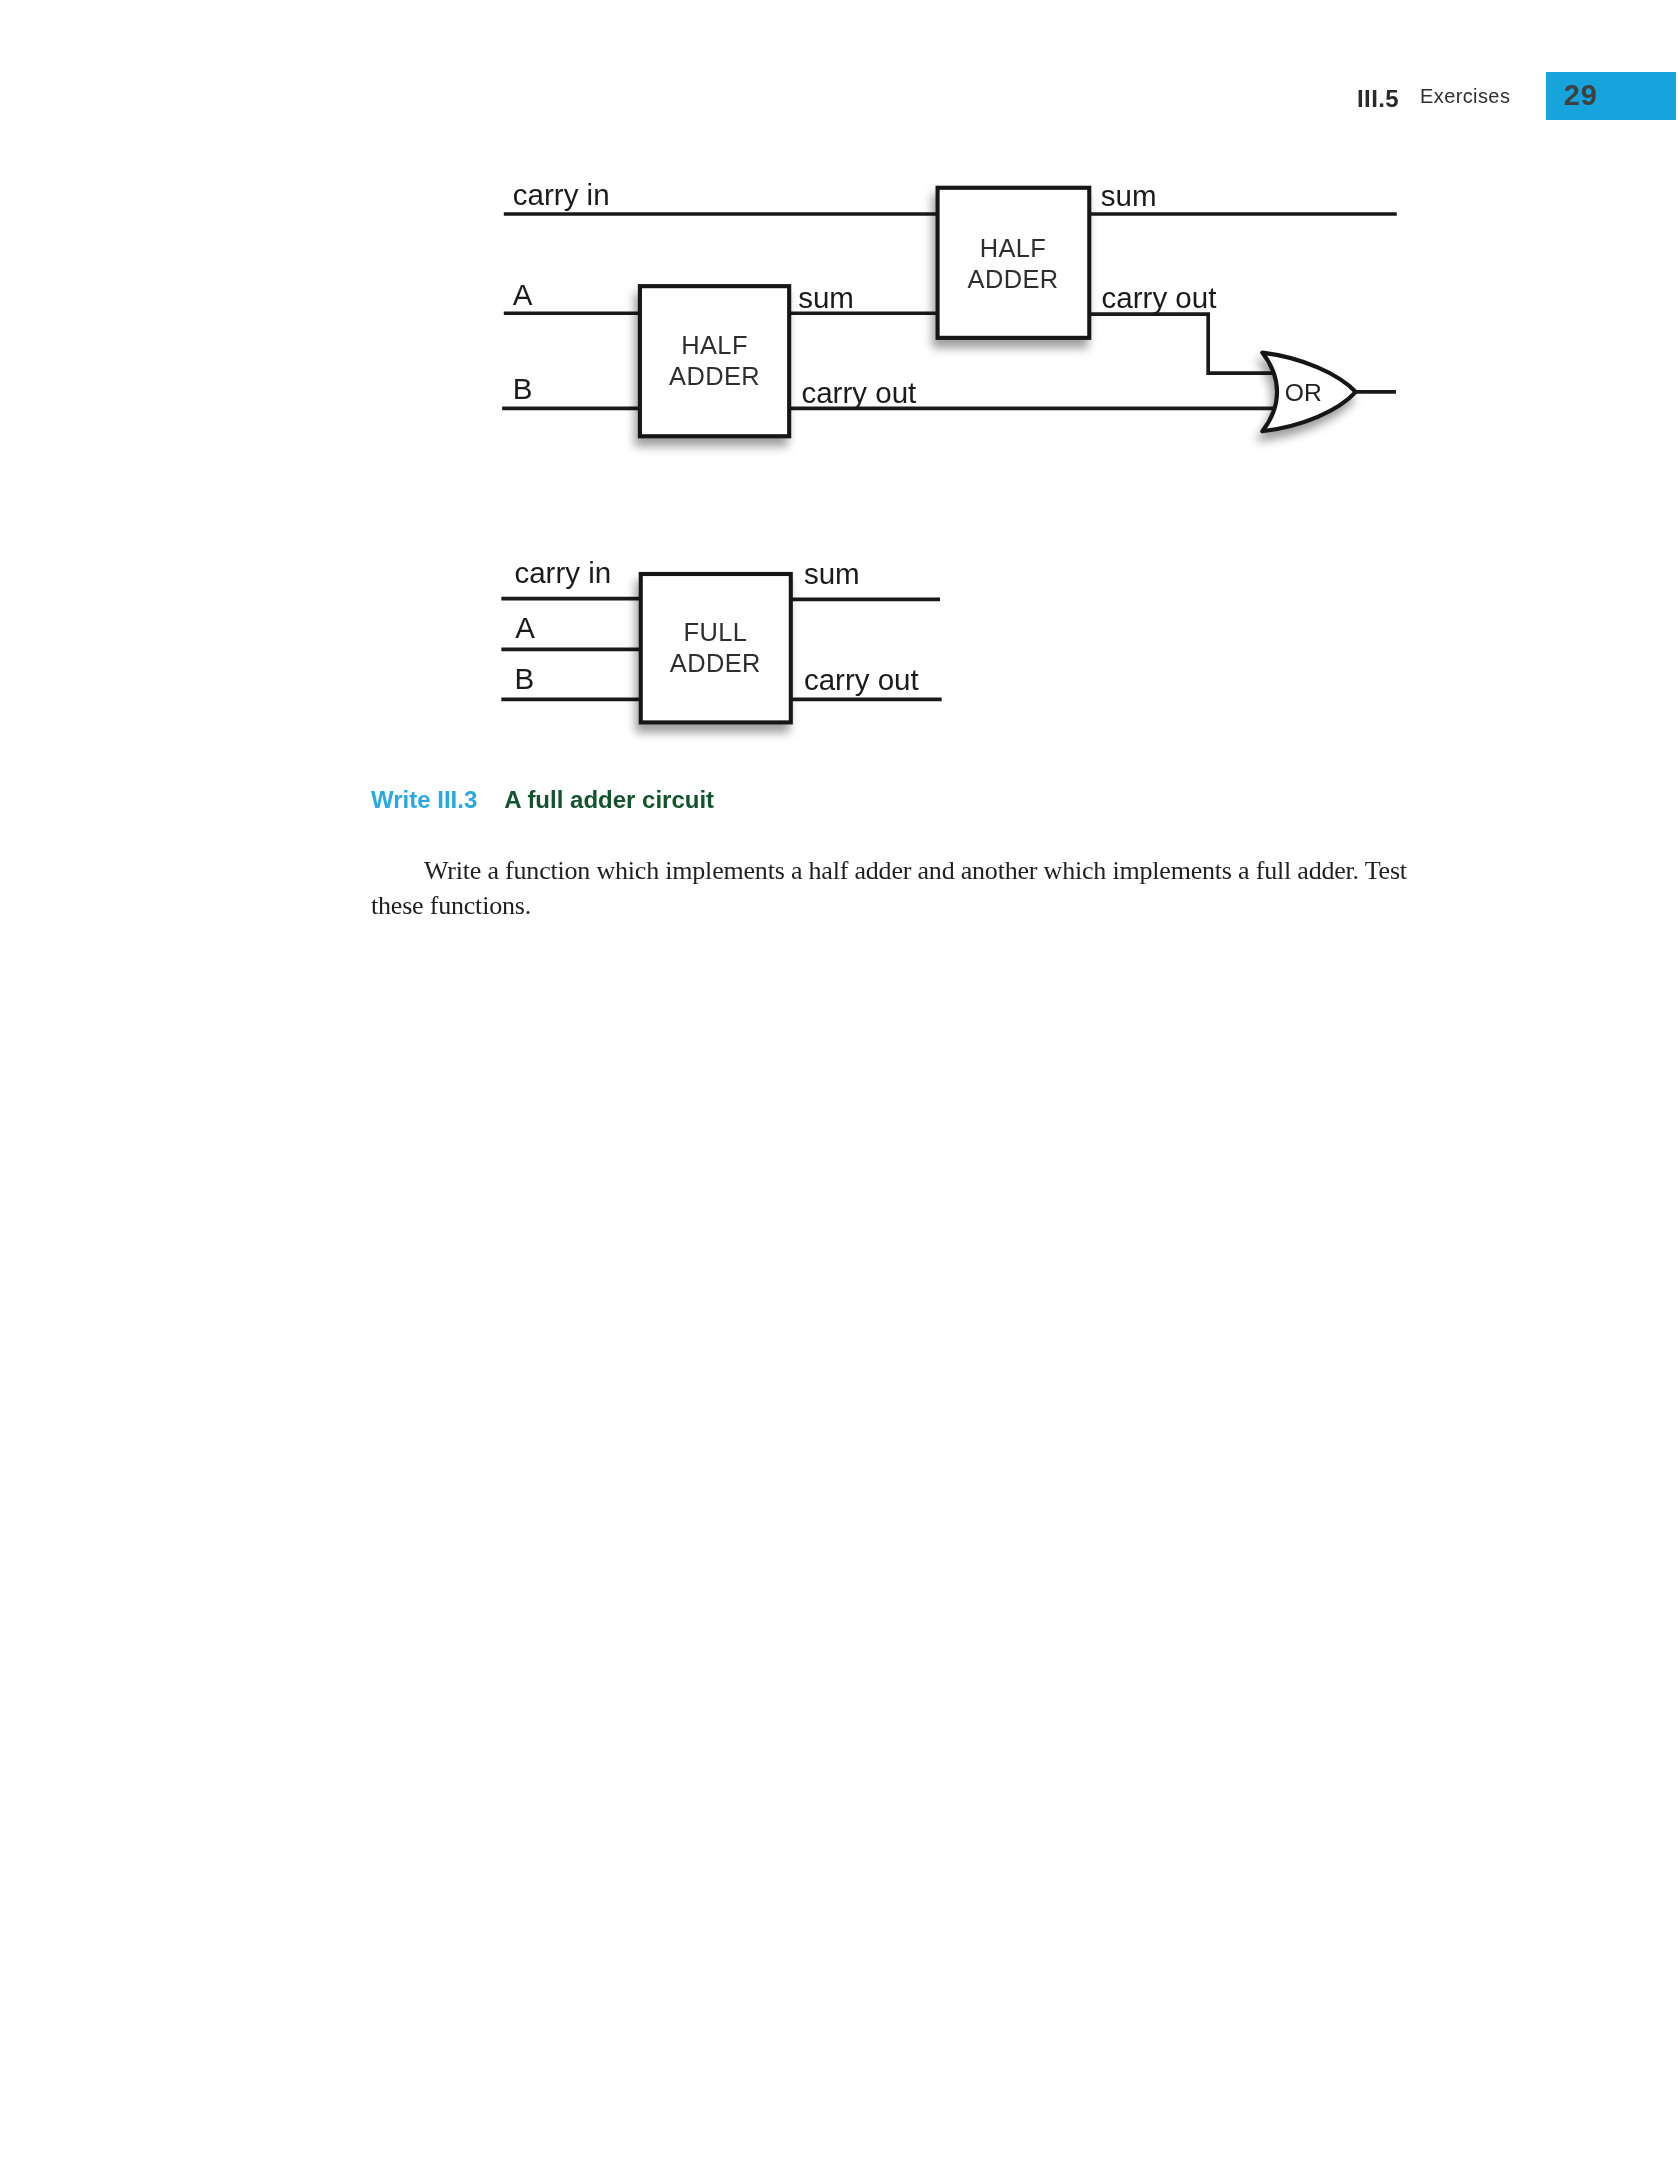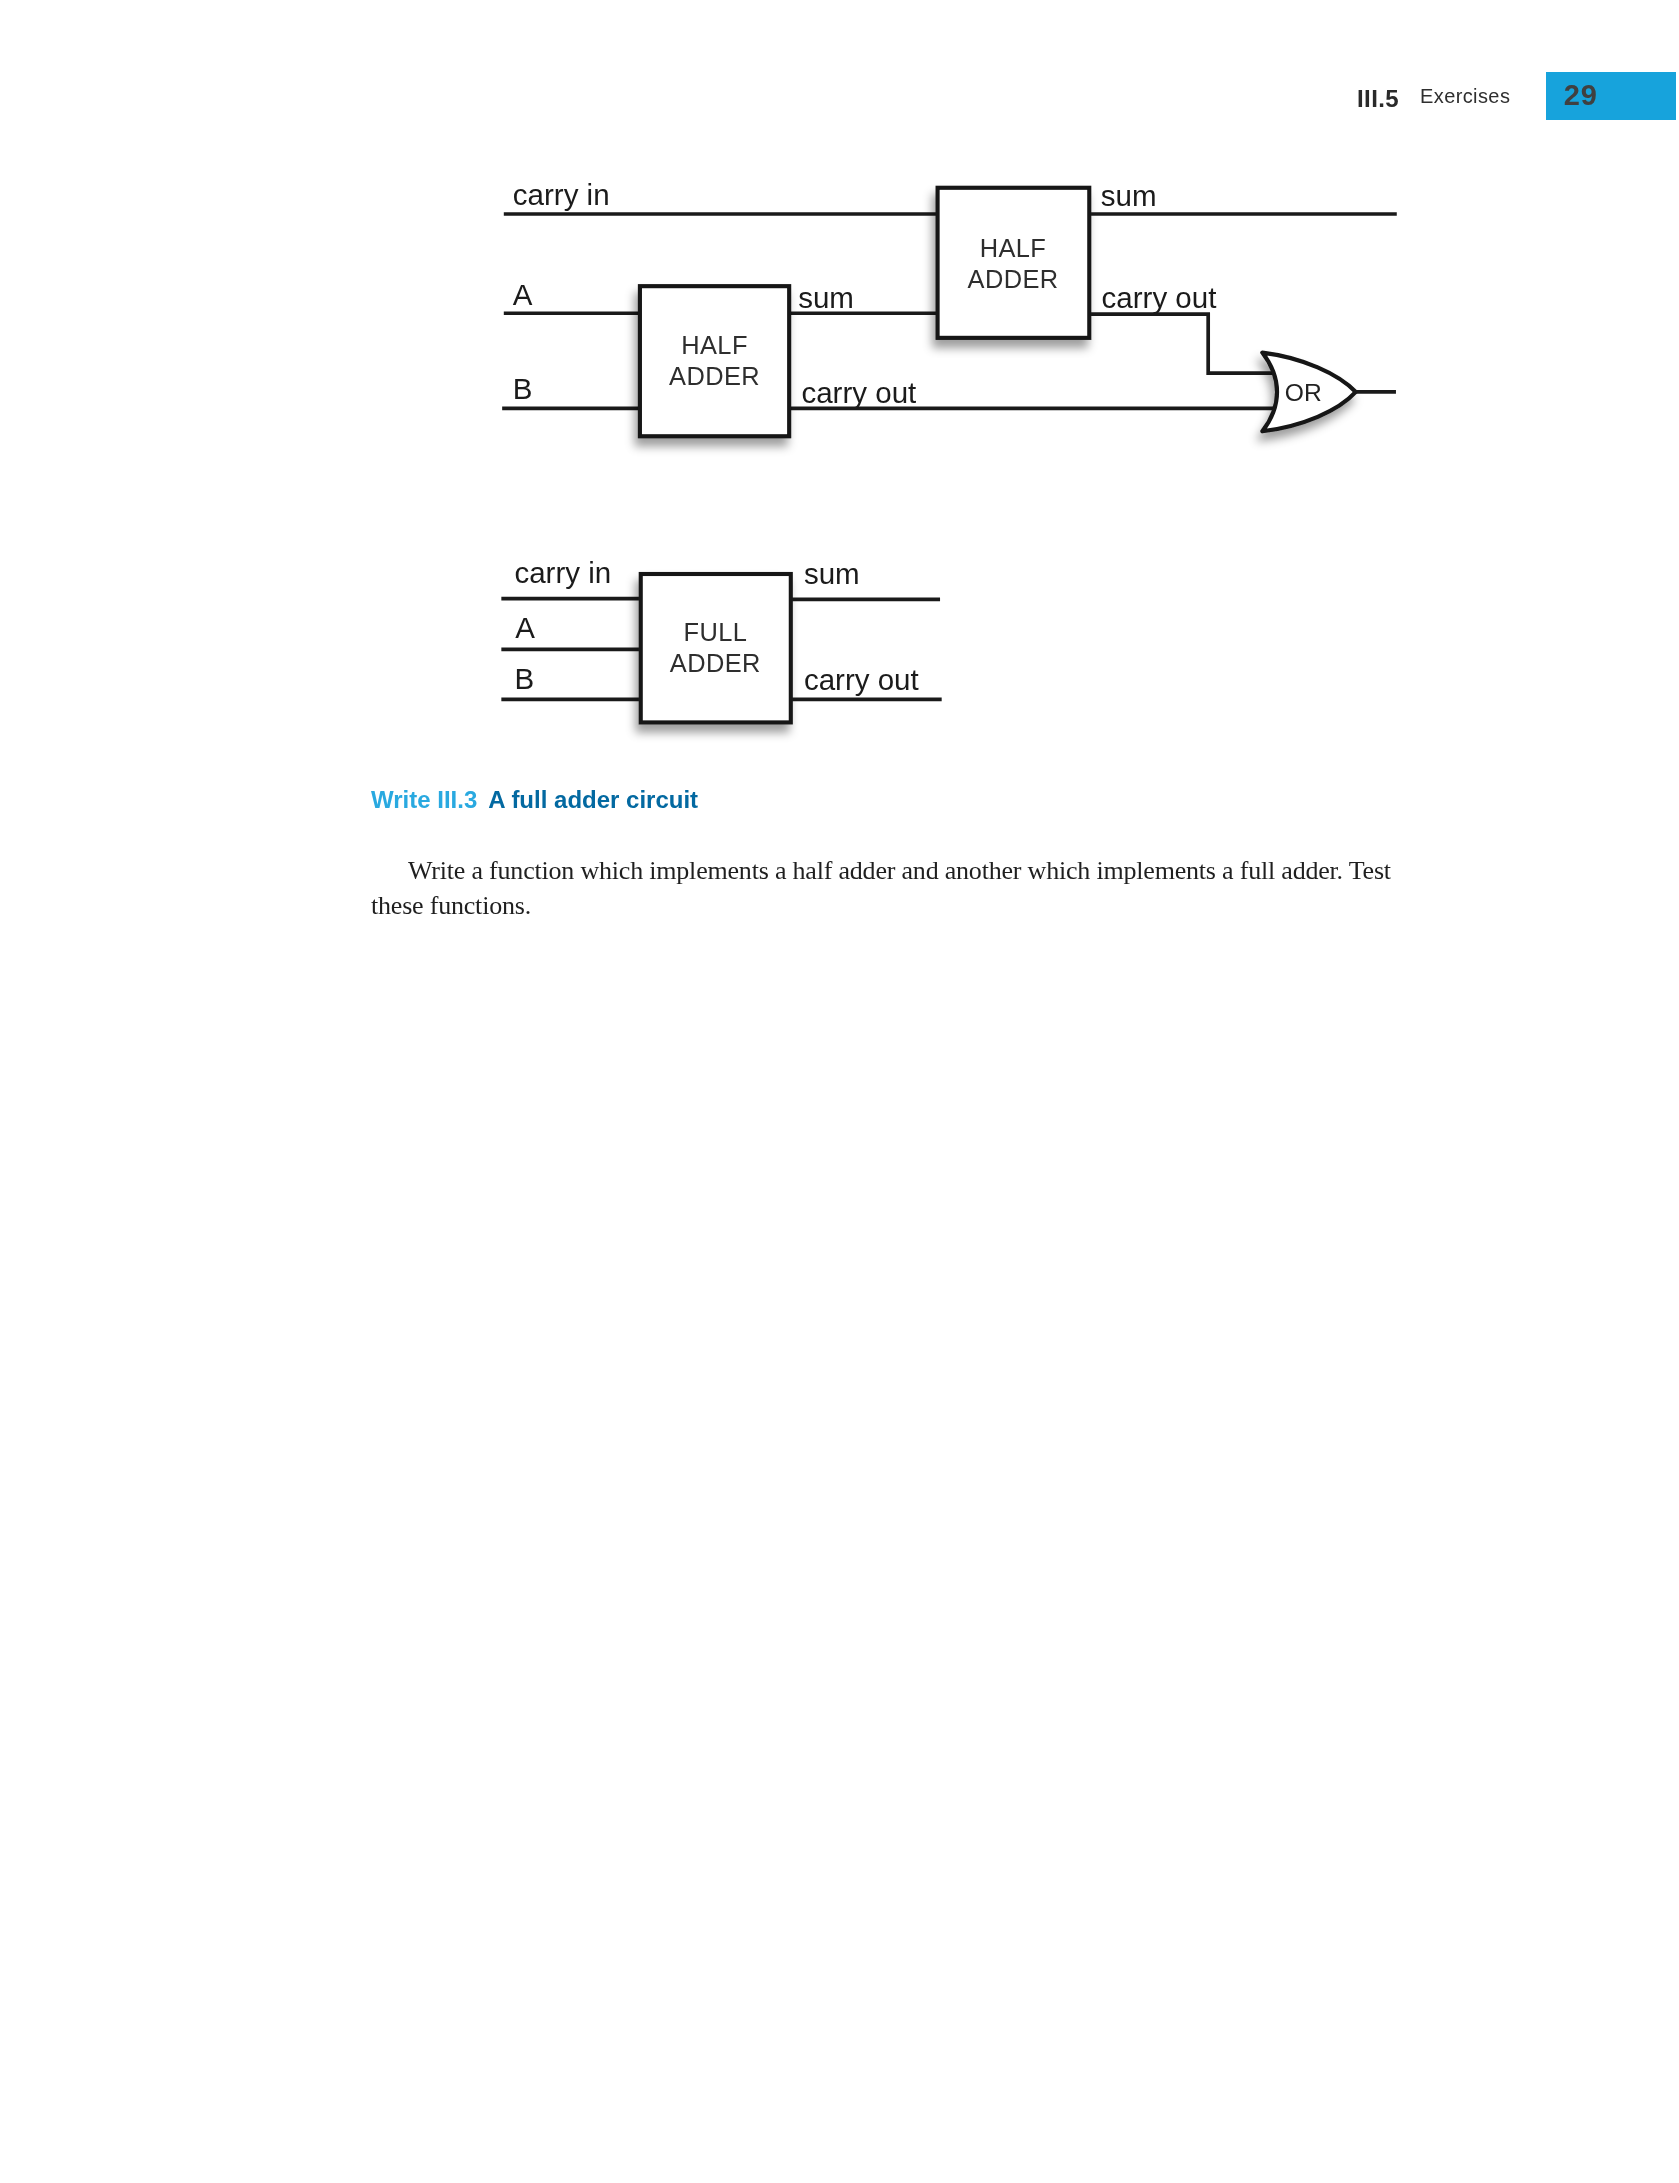--- a/index.html
+++ b/index.html
@@ -97,32 +97,32 @@
 
   
   #figure-caption {
     position: absolute;
     left: 371px; top: 786px;
     font-size: 24px;
     font-weight: bold;
     white-space: nowrap;
   }
   #figure-caption .cap-label { color: var(--caption-cyan, #29A9E0); }
-  #figure-caption .cap-text  { color: #0369a1; margin-left: 11px; }
+  #figure-caption .cap-text  { color: #14532d; margin-left: 27px; }
 
   
   .body-line {
     position: absolute;
     font-family: "Liberation Serif", serif;
     font-size: 26px;
     color: #1f1f1f;
     letter-spacing: -0.2px;
     white-space: nowrap;
   }
-  #body-line-1 { left: 408px; top: 856px; }
+  #body-line-1 { left: 424px; top: 856px; }
   #body-line-2 { left: 371px; top: 891px; }
 </style>
 </head>
 <body>
 
 <div id="page">
 
   <div id="running-header">
     <span class="hdr-section">III.5</span>
     <span class="hdr-title">Exercises</span>

